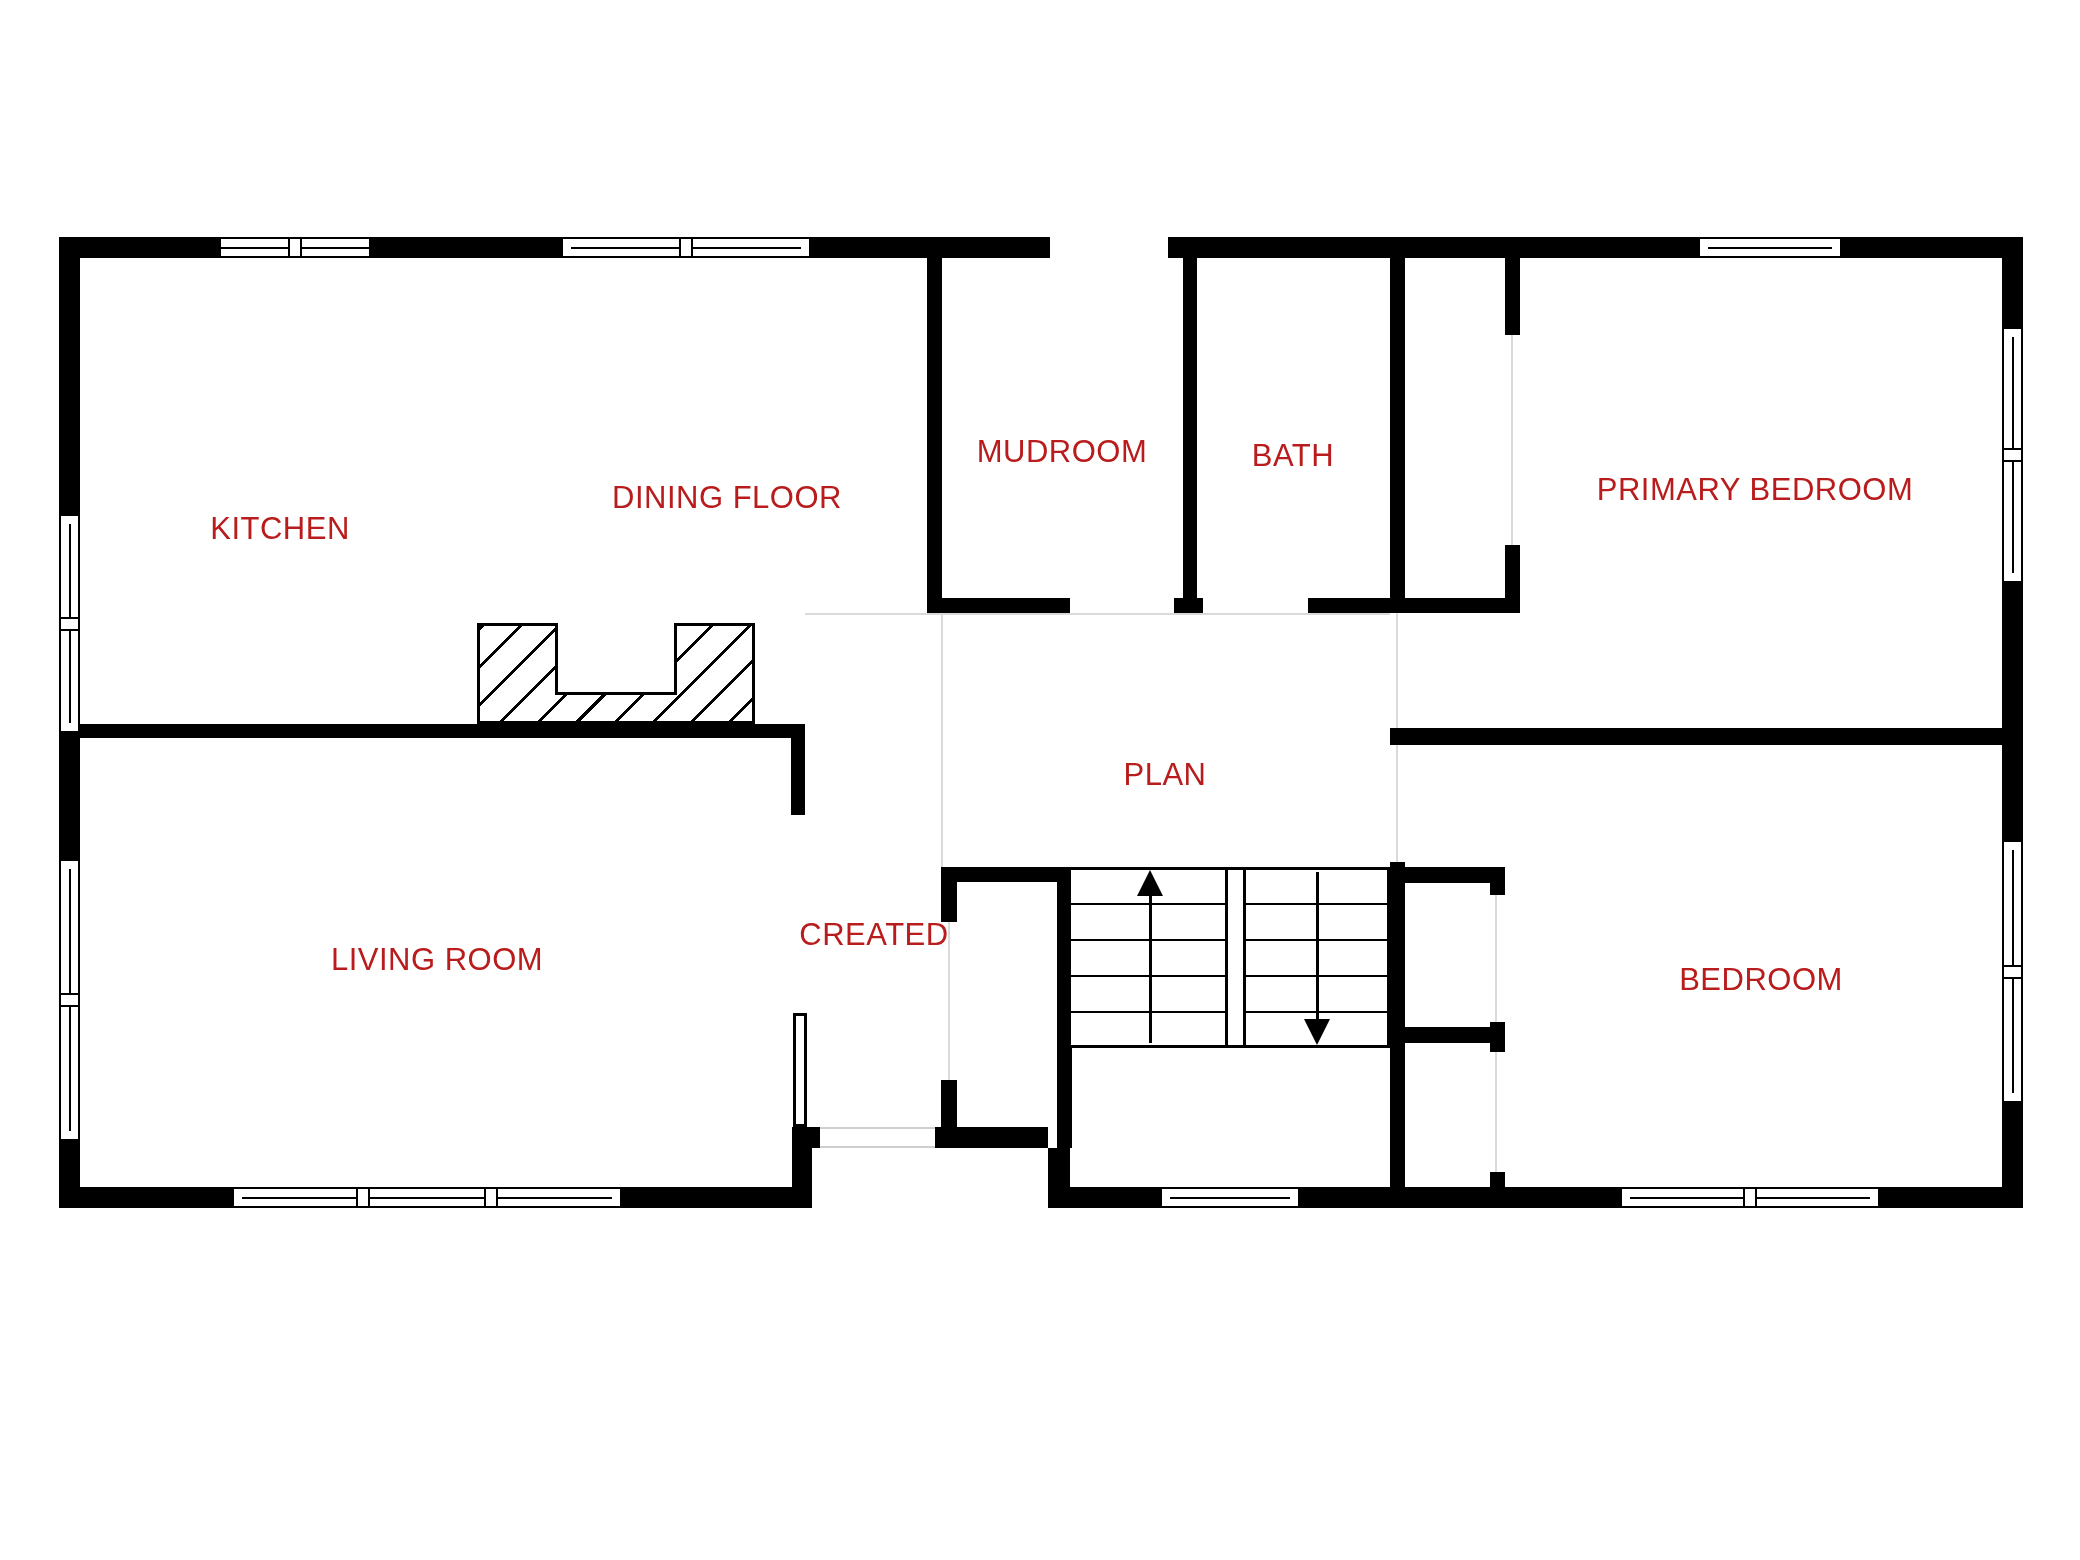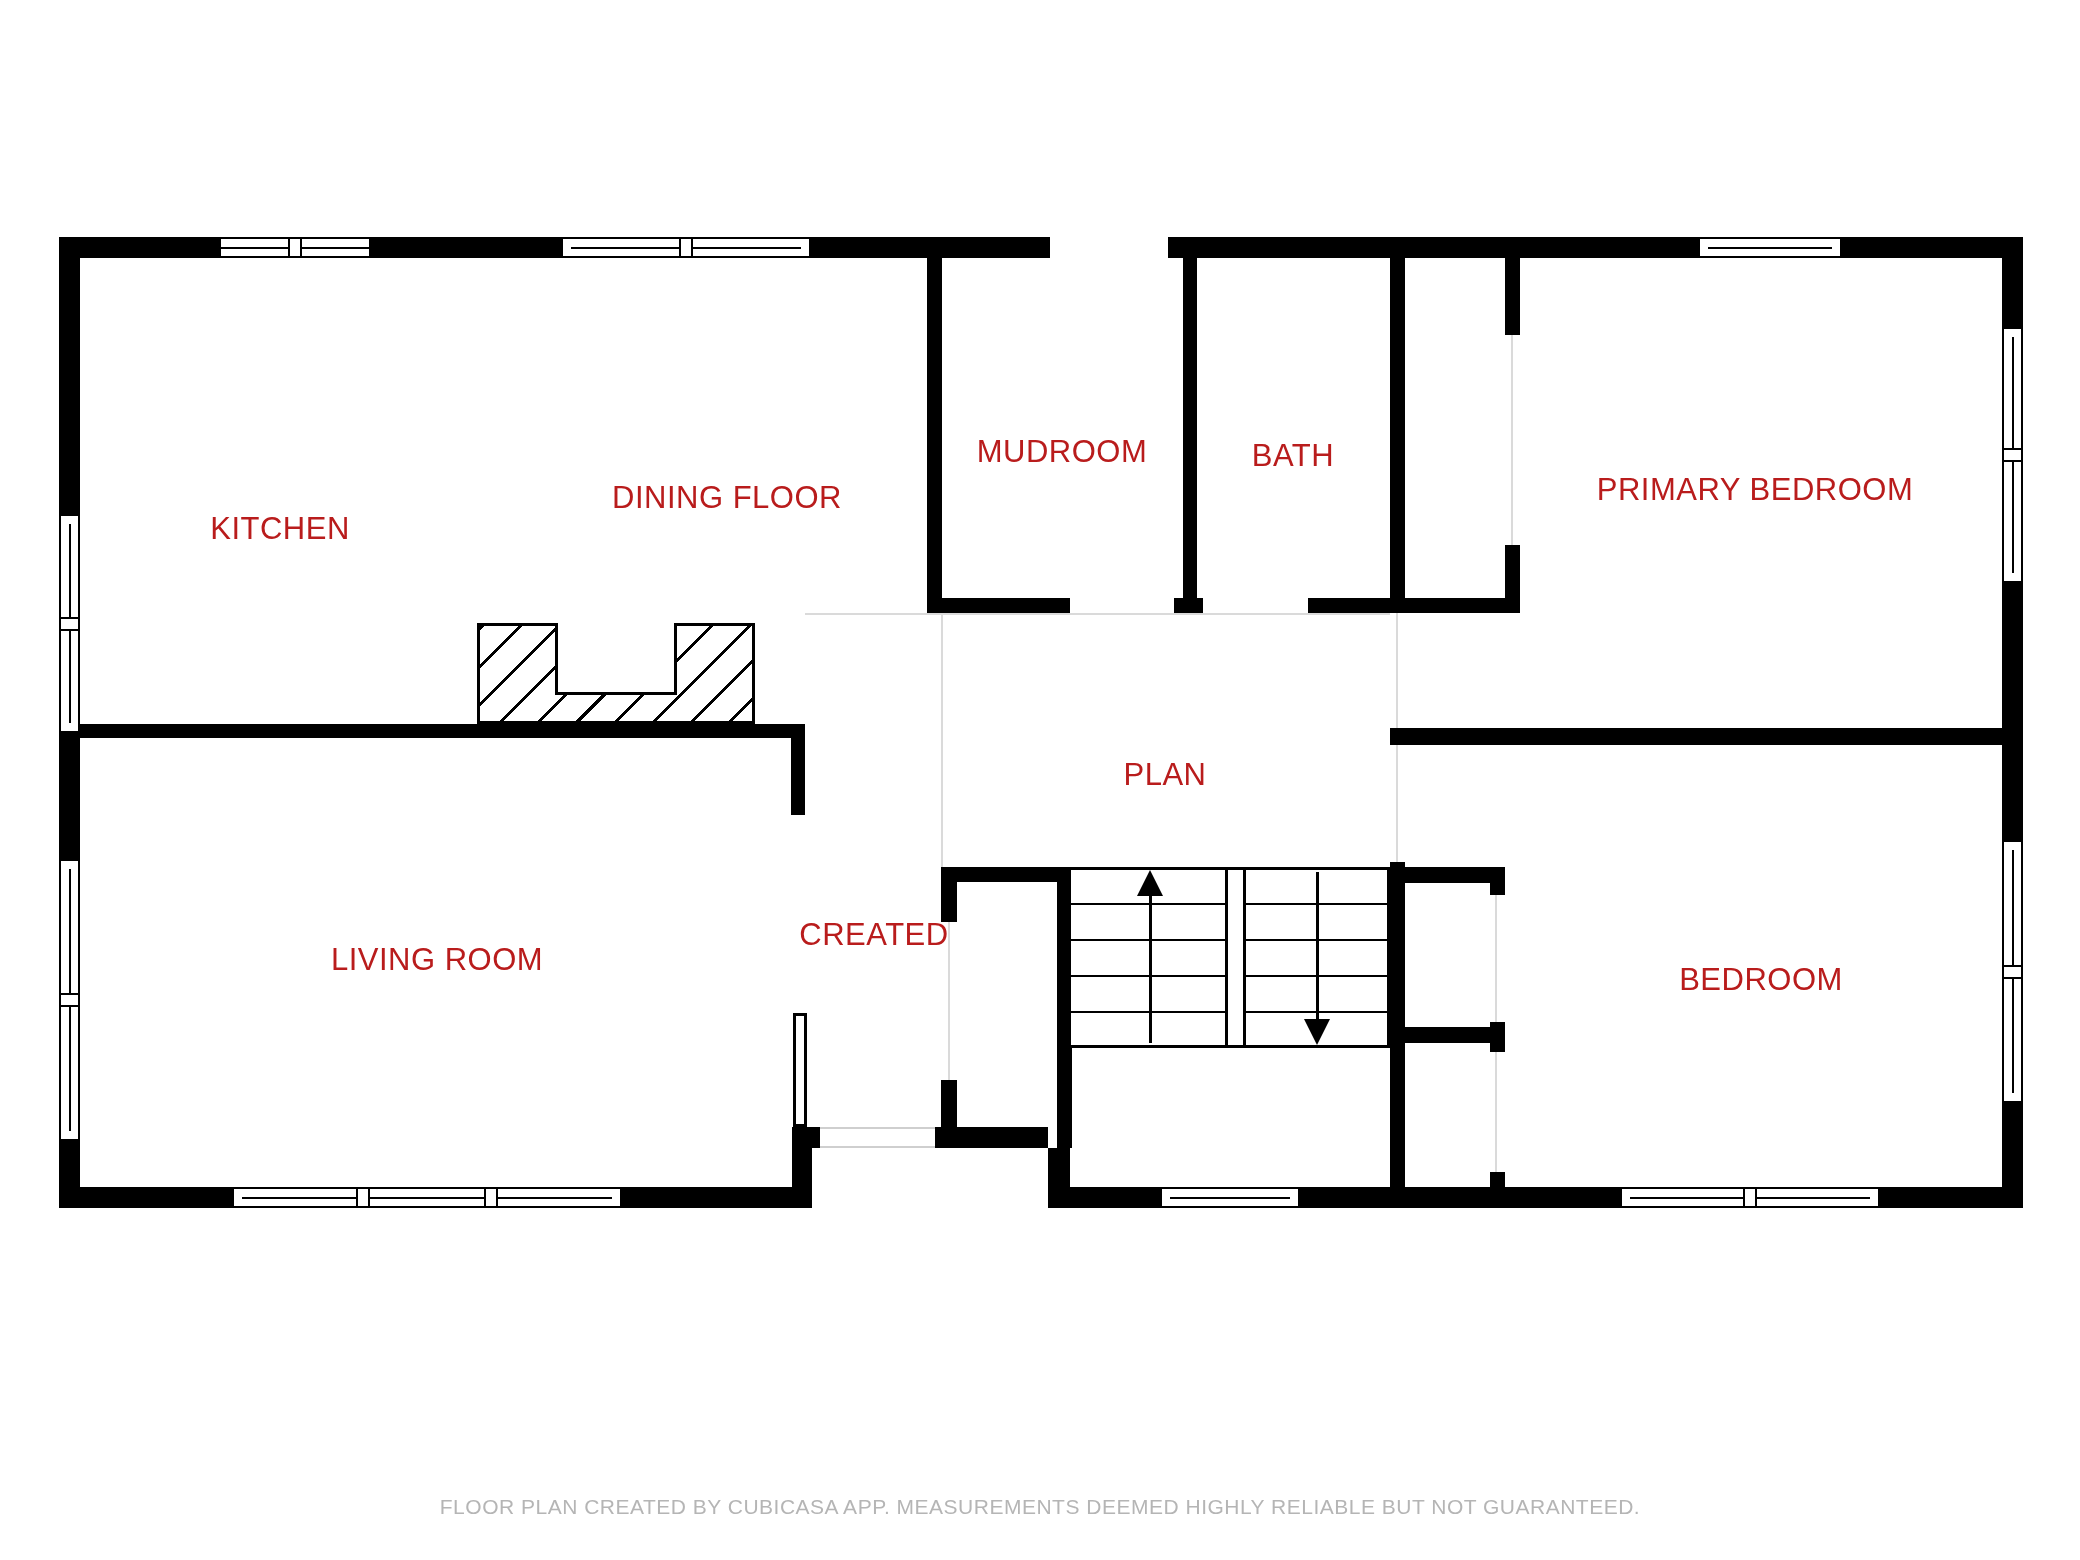--- a/index.html
+++ b/index.html
@@ -206,15 +206,14 @@
   <div class="room-label" style="left:280px;top:529px;text-align:right;">KITCHEN</div>
   <div class="room-label" style="left:727px;top:498px;">DINING FLOOR</div>
   <div class="room-label" style="left:1062px;top:452px;">MUDROOM</div>
   <div class="room-label" style="left:1293px;top:456px;">BATH</div>
   <div class="room-label" style="left:1755px;top:490px;">PRIMARY BEDROOM</div>
   <div class="room-label" style="left:1165px;top:775px;">PLAN</div>
   <div class="room-label" style="left:874px;top:935px;">CREATED</div>
   <div class="room-label" style="left:437px;top:960px;">LIVING ROOM</div>
   <div class="room-label" style="left:1761px;top:980px;">BEDROOM</div>
 
-  <div class="footer-note" style="left:1040px;top:1507px;">FLOOR PLAN CREATED BY CUBICASA APP. MEASUREMENTS DEEMED HIGHLY RELIABLE BUT NOT GUARANTEED.</div>
 
 </div>
 
 </body></html>

